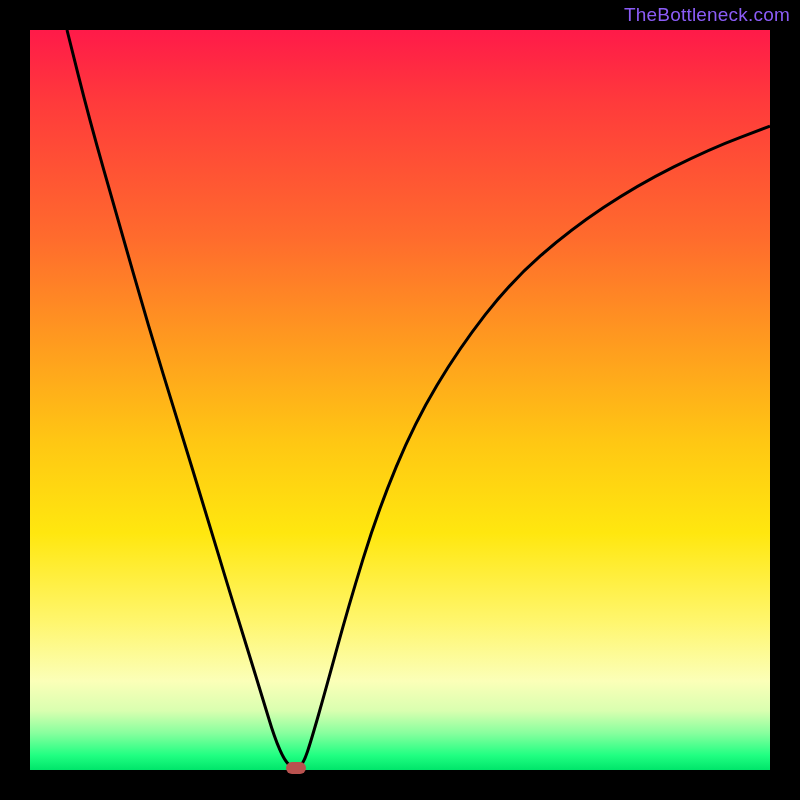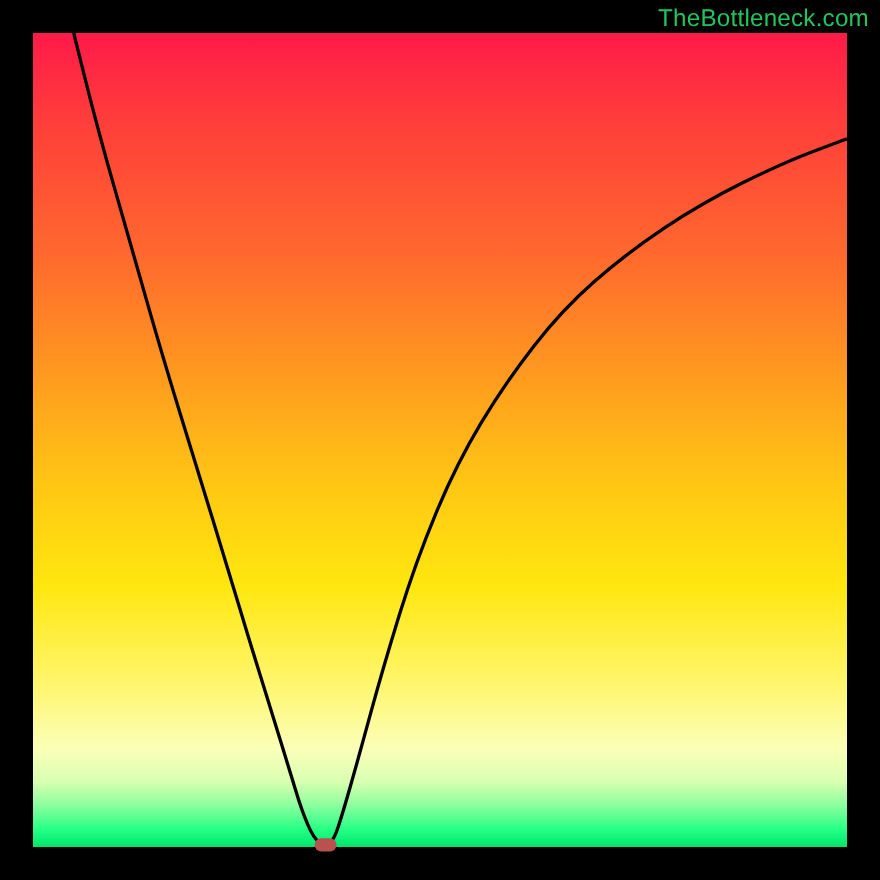--- a/index.html
+++ b/index.html
@@ -36,22 +36,22 @@
       #d9ffb0 92%,
       #88ff9e 95%,
       #21ff82 98%,
       #00e56a 100%
     );
   }
   .watermark {
     position: absolute;
     top: 4px;
     right: 10px;
-    color: #22c55e;
-    font-size: 22px;
+    color: #8b5cf6;
+    font-size: 19px;
     letter-spacing: 0.2px;
     font-weight: 500;
     user-select: none;
   }
   svg.curve {
     position: absolute;
     left: 0;
     top: 0;
     width: 740px;
     height: 740px;

